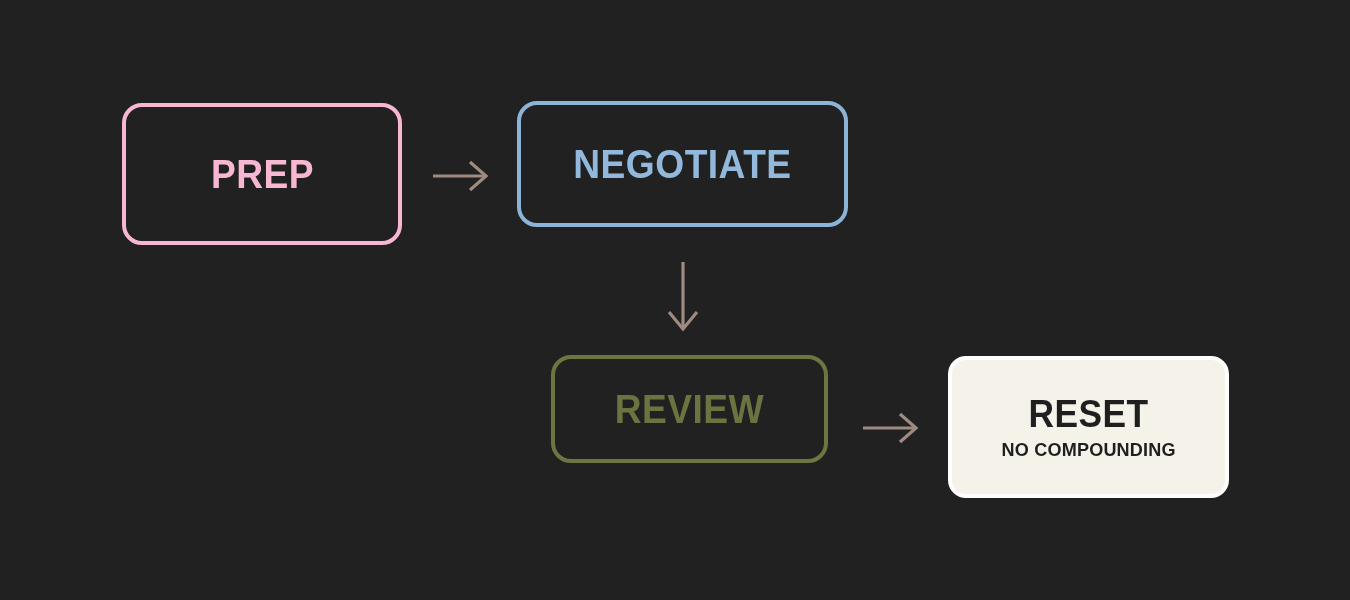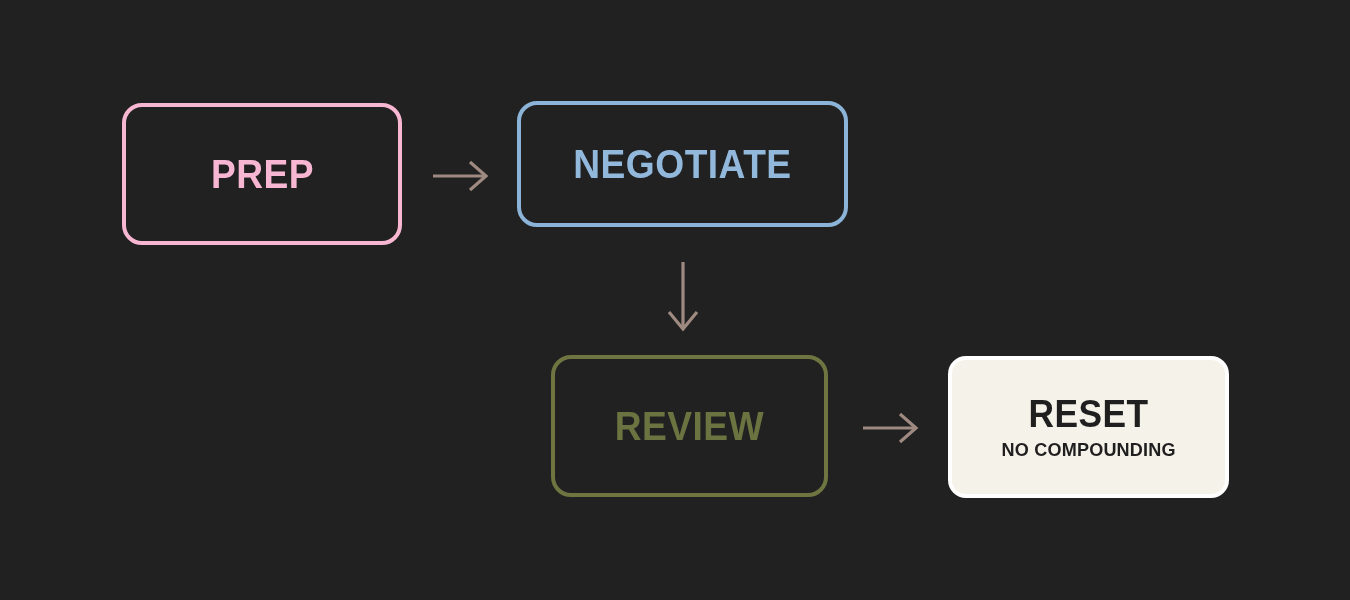--- a/index.html
+++ b/index.html
@@ -68,21 +68,21 @@
     width: 331px; height: 126px;
     border-color: #8cb4d8;
   }
   #node-negotiate .node-label {
     color: #92b8dc;
     font-size: 40px;
   }
 
   #node-review {
     left: 551px;  top: 355px;
-    width: 277px; height: 142px;
+    width: 277px; height: 108px;
     border-color: #6e7540;
   }
   #node-review .node-label {
     color: #6b7340;
     font-size: 40px;
   }
 
   #node-reset {
     left: 948px;  top: 356px;
     width: 281px; height: 142px;

